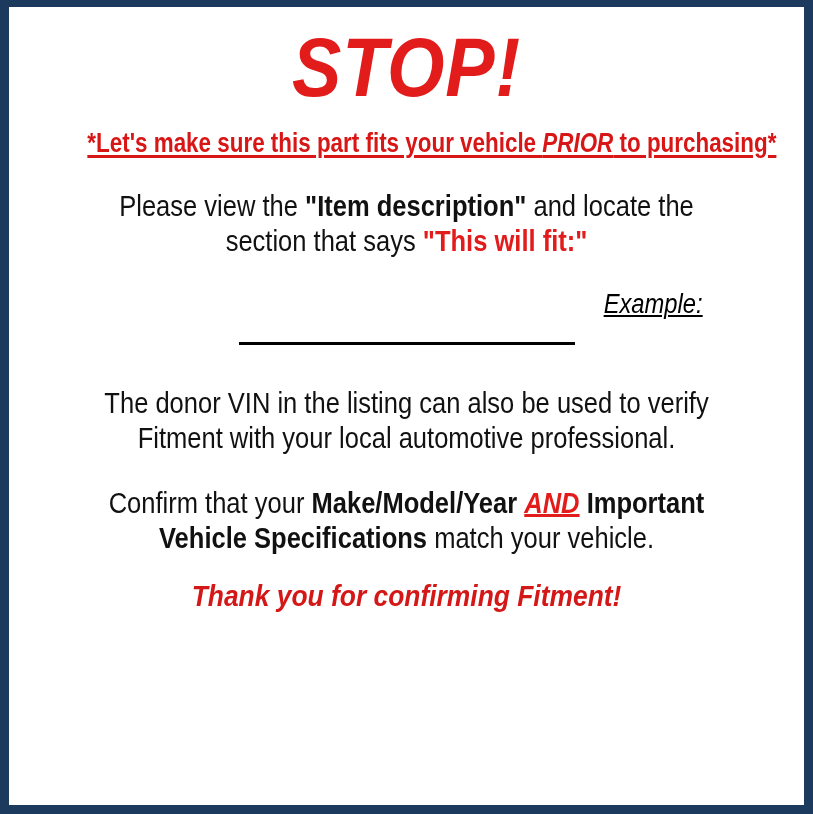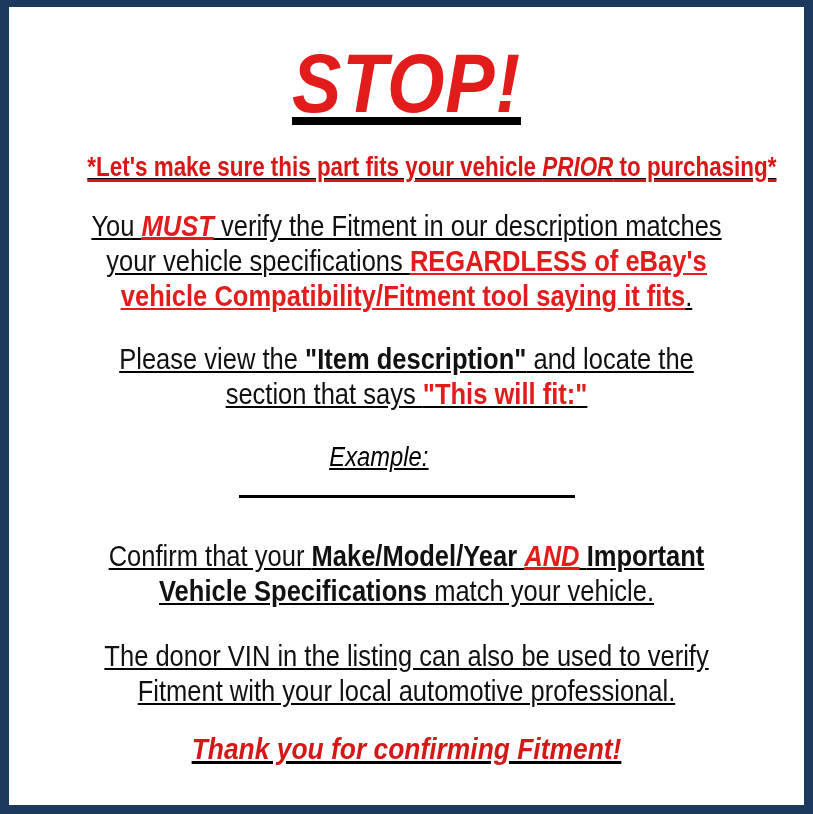--- a/index.html
+++ b/index.html
@@ -22,24 +22,23 @@
     border-left: 9px solid #1c3a5e;
     border-right: 9px solid #1c3a5e;
     border-bottom: 9px solid #1c3a5e;
     overflow: hidden;
   }
 
   #notice-inner {
     box-sizing: border-box;
     width: 100%;
     height: 100%;
-    padding: 16px 13px;
+    padding: 0 13px;
     text-align: center;
     color: #000000;
-    text-decoration: underline;
   }
 
   
   .cond {
     font-family: "Liberation Sans", "DejaVu Sans", sans-serif;
     transform: scaleX(0.88);
     transform-origin: center top;
     display: block;
   }
   .cond-left {
@@ -56,21 +55,21 @@
     line-height: 96px;
     font-weight: bold;
     font-style: italic;
     color: #e21b1b;
     letter-spacing: 1px;
     white-space: nowrap;
   }
 
   
   #subtitle-row {
-    margin-top: 20px;
+    margin-top: 12px;
     height: 34px;
   }
   #subtitle {
     font-size: 27px;
     line-height: 32px;
     font-weight: bold;
     color: #d81616;
     text-decoration: underline;
     text-decoration-thickness: 3px;
     text-underline-offset: 3px;
@@ -118,21 +117,21 @@
     font-weight: bold;
     font-style: italic;
     text-decoration: underline;
     text-decoration-thickness: 3px;
     text-underline-offset: 1px;
   }
 
   
   #example-block {
     margin-top: 30px;
-    text-align: center;
+    text-align: right;
     padding-left: 33px;
   }
   #example-label {
     font-size: 27px;
     line-height: 31px;
     font-style: italic;
     color: #000000;
     text-decoration: underline;
     text-decoration-thickness: 2px;
     text-underline-offset: 2px;
@@ -188,44 +187,41 @@
   <div id="notice-inner">
 
     <div id="headline-row">
       <span id="headline" class="cond">STOP!</span>
     </div>
 
     <div id="subtitle-row">
       <span id="subtitle" class="cond"><span>*Let's make sure this part fits your vehicle </span><span class="ital">PRIOR</span><span> to purchasing*</span></span>
     </div>
 
-    <div id="para-must" class="para">
-      <span class="cond"><span>You </span><span class="red-bi-u">MUST</span><span> verify the Fitment in our description matches your vehicle specifications </span><span class="red-u">REGARDLESS of eBay's vehicle Compatibility/Fitment tool saying it fits</span><span class="blk">.</span></span>
-    </div>
 
     <div id="para-desc" class="para">
       <span class="cond"><span>Please view the </span><span class="b">"Item description"</span><span> and locate the section that says </span><span class="b red">"This will fit:"</span></span>
     </div>
 
     <div id="example-block">
       <div>
         <span id="example-label" class="cond cond-left">Example:</span>
       </div>
     </div>
 
     <div id="divider-wrap">
       <span id="divider"></span>
     </div>
 
+    <div id="para-vin" class="para">
+      <span class="cond">The donor VIN in the listing can also be used to verify Fitment with your local automotive professional.</span>
+    </div>
+
     <div id="para-confirm" class="para">
       <span class="cond"><span>Confirm that your </span><span class="b">Make/Model/Year</span><span> </span><span class="red-bi-u">AND</span><span> </span><span class="b">Important Vehicle Specifications</span><span> match your vehicle.</span></span>
     </div>
 
-    <div id="para-vin" class="para">
-      <span class="cond">The donor VIN in the listing can also be used to verify Fitment with your local automotive professional.</span>
-    </div>
-
     <div id="thanks-row">
       <span id="thanks" class="cond">Thank you for confirming Fitment!</span>
     </div>
 
   </div>
 </div>
 
 </body></html>

